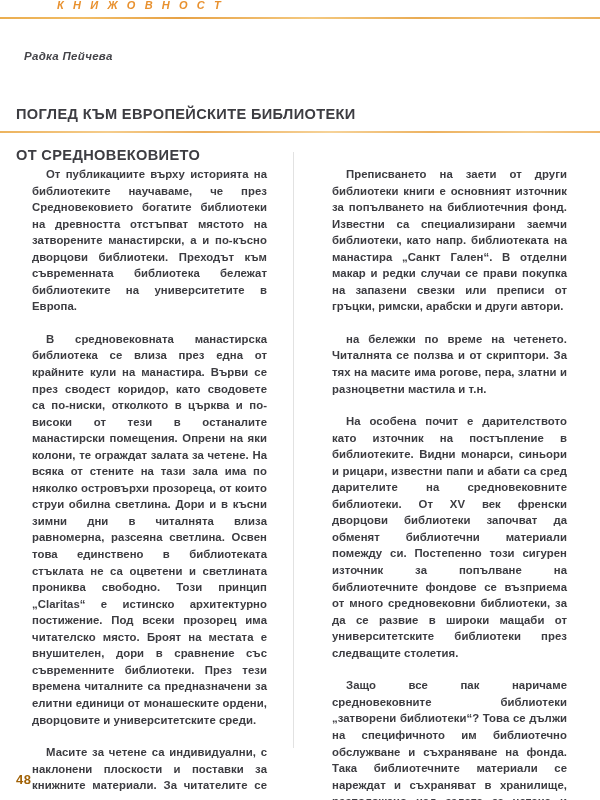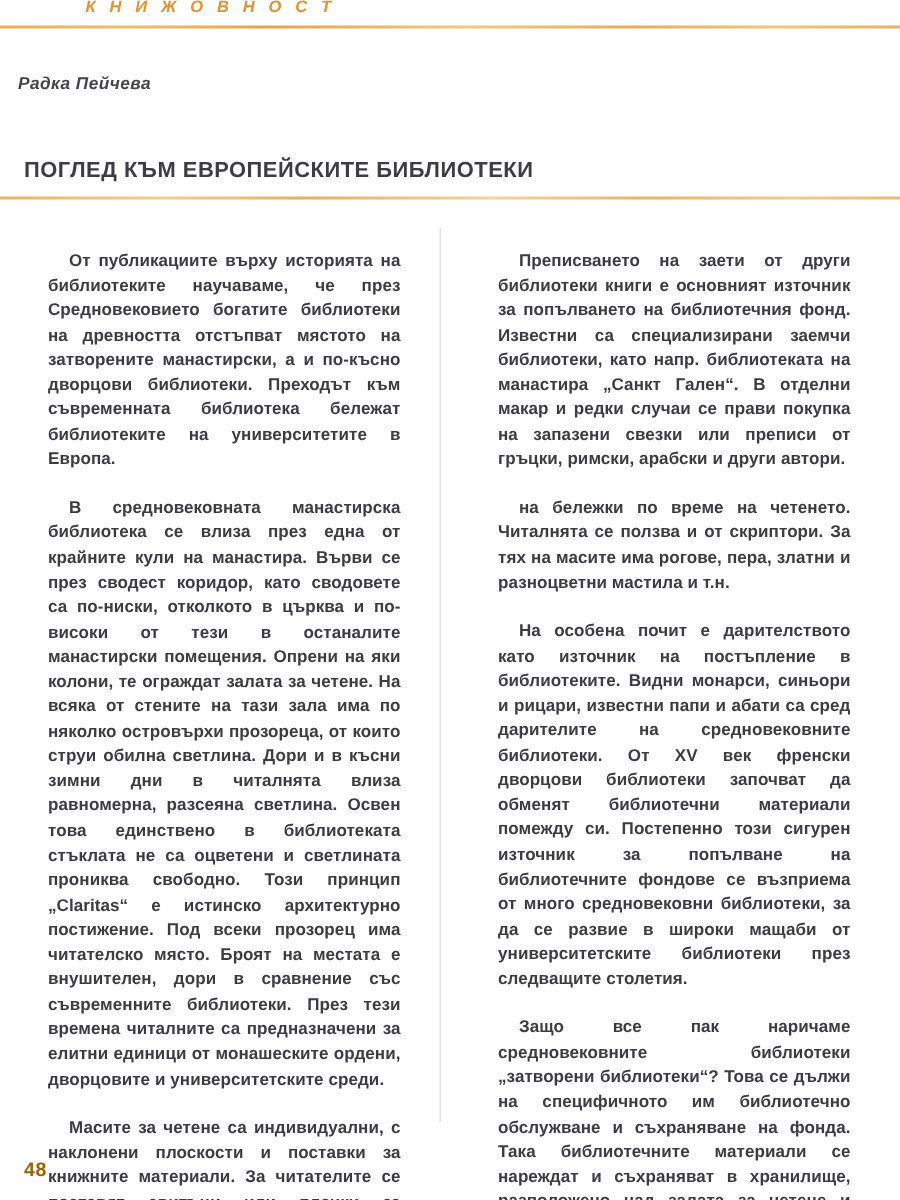--- a/index.html
+++ b/index.html
@@ -58,21 +58,21 @@
     height: 2px;
     background: linear-gradient(to right,
         #eaa948 0%, #f4c67c 18%, #e9a345 34%,
         #f5cd8b 55%, #eaa74a 72%, #f3c57b 88%, #eead55 100%);
     opacity: .88;
   }
 
   
   .byline {
     position: absolute;
-    left: 12px;
+    left: 24px;
     top: 50px;
     font-style: italic;
     font-weight: 700;
     font-size: 11.5px;
     letter-spacing: .3px;
     color: #45454a;
   }
   .article-title {
     position: absolute;
     left: 16px;
@@ -139,20 +139,21 @@
 
 <div class="running-head">
   <div class="running-head-text">К Н И Ж О В Н О С Т</div>
 </div>
 <div class="rule-top"></div>
 
 <div class="byline">Радка Пейчева</div>
 
 <h1 class="article-title">
   <span class="tl">ПОГЛЕД КЪМ ЕВРОПЕЙСКИТЕ БИБЛИОТЕКИ</span>
+  <span class="tl">ОТ СРЕДНОВЕКОВИЕТО</span>
 </h1>
 
 <div class="rule-mid"></div>
 
 <div class="col-divider"></div>
 
 <div class="columns">
 
   <div class="col col-left">
     <p>От публикациите върху историята на библиотеките научаваме, че през Средновековието богатите библиотеки на древността отстъпват мястото на затворените манастирски, а и по-късно дворцови библиотеки. Преходът към съвременната библиотека бележат библиотеките на университетите в Европа.</p>

